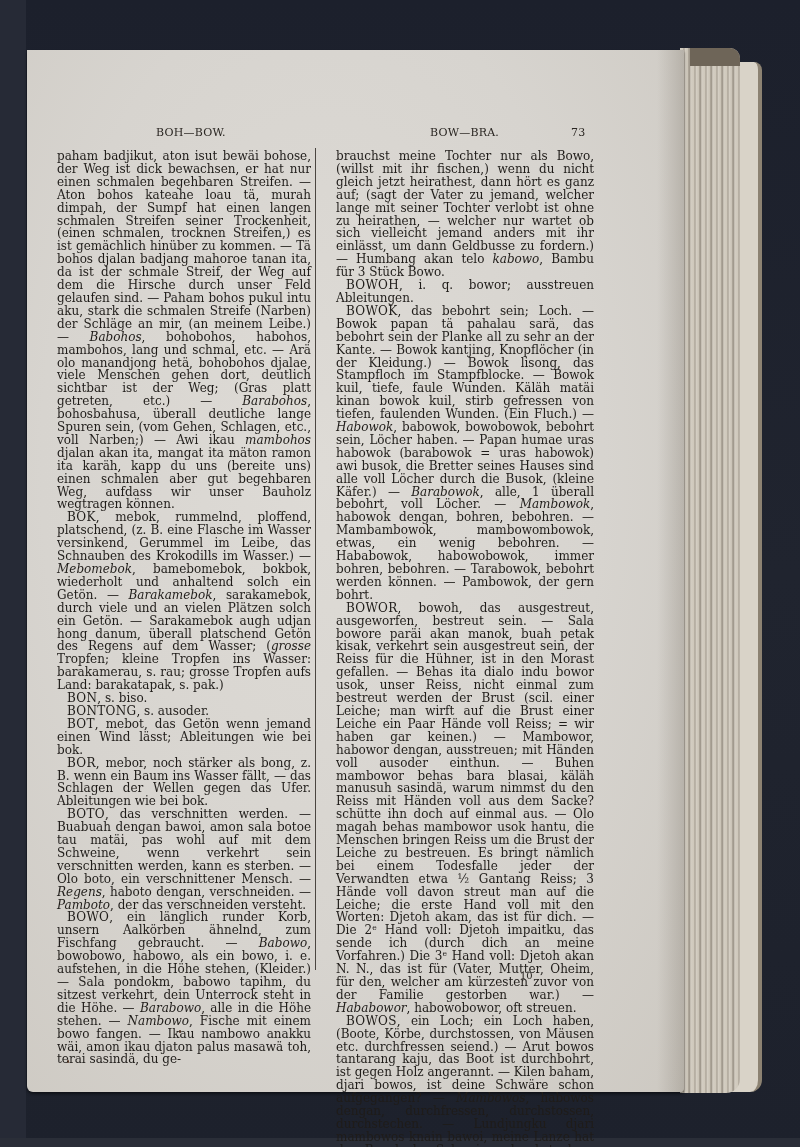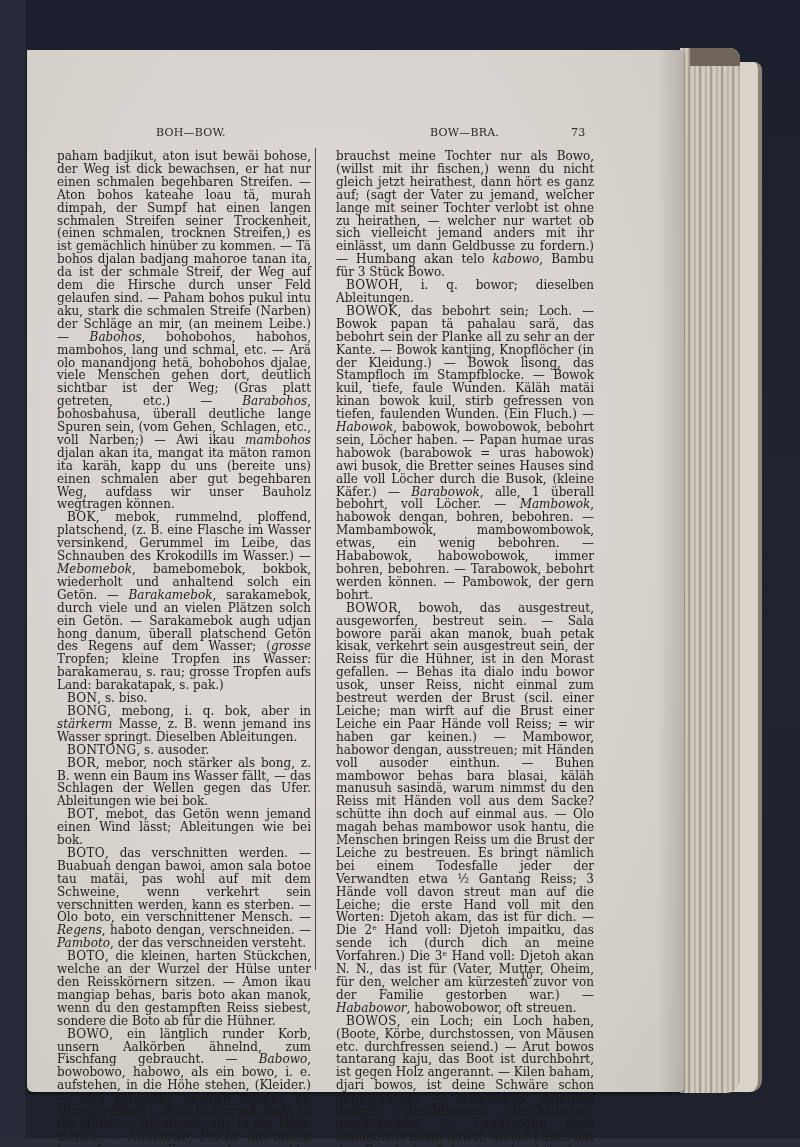--- a/index.html
+++ b/index.html
@@ -74,31 +74,29 @@
   <span class="hdr-center">BOW—BRA.</span>
   <span class="hdr-num">73</span>
 </div>
 
 <div class="divider"></div>
 
 <div class="column col-left" id="col-left">
     <p class="entry cont"><span>paham badjikut, aton isut bewäi bohose, der Weg ist dick bewachsen, er hat nur einen schmalen begehbaren Streifen. — Aton bohos kateahe loau tä, murah dimpah, der Sumpf hat einen langen schmalen Streifen seiner Trockenheit, (einen schmalen, trocknen Streifen,) es ist gemächlich hinüber zu kommen. — Tä bohos djalan badjang mahoroe tanan ita, da ist der schmale Streif, der Weg auf dem die Hirsche durch unser Feld gelaufen sind. — Paham bohos pukul intu aku, stark die schmalen Streife (Narben) der Schläge an mir, (an meinem Leibe.) — </span><i>Babohos</i><span>, bohobohos, habohos, mambohos, lang und schmal, etc. — Arä olo manandjong hetä, bohobohos djalae, viele Menschen gehen dort, deutlich sichtbar ist der Weg; (Gras platt getreten, etc.) — </span><i>Barabohos</i><span>, bohosbahusa, überall deutliche lange Spuren sein, (vom Gehen, Schlagen, etc., voll Narben;) — Awi ikau </span><i>mambohos</i><span> djalan akan ita, mangat ita mäton ramon ita karäh, kapp du uns (bereite uns) einen schmalen aber gut begehbaren Weg, aufdass wir unser Bauholz wegtragen können.</span></p>
     <p class="entry head"><span class="lemma">BOK</span><span>, mebok, rummelnd, ploffend, platschend, (z. B. eine Flasche im Wasser versinkend, Gerummel im Leibe, das Schnauben des Krokodills im Wasser.) — </span><i>Mebomebok</i><span>, bamebomebok, bokbok, wiederholt und anhaltend solch ein Getön. — </span><i>Barakamebok</i><span>, sarakamebok, durch viele und an vielen Plätzen solch ein Getön. — Sarakamebok augh udjan hong danum, überall platschend Getön des Regens auf dem Wasser; (</span><i>grosse</i><span> Tropfen; kleine Tropfen ins Wasser: barakamerau, s. rau; grosse Tropfen aufs Land: barakatapak, s. pak.)</span></p>
     <p class="entry head"><span class="lemma">BON</span><span>, s. biso.</span></p>
-    <p class="entry head"><span class="lemma">BONG</span><span>, mebong, i. q. bok, aber in </span><i>stärkerm</i><span> Masse, z. B. wenn jemand ins Wasser springt. Dieselben Ableitungen.</span></p>
     <p class="entry head"><span class="lemma">BONTONG</span><span>, s. ausoder.</span></p>
+    <p class="entry head"><span class="lemma">BOT</span><span>, mebot, das Getön wenn jemand einen Wind lässt; Ableitungen wie bei bok.</span></p>
     <p class="entry head"><span class="lemma">BOR</span><span>, mebor, noch stärker als bong, z. B. wenn ein Baum ins Wasser fällt, — das Schlagen der Wellen gegen das Ufer. Ableitungen wie bei bok.</span></p>
-    <p class="entry head"><span class="lemma">BOT</span><span>, mebot, das Getön wenn jemand einen Wind lässt; Ableitungen wie bei bok.</span></p>
     <p class="entry head"><span class="lemma">BOTO</span><span>, das verschnitten werden. — Buabuah dengan bawoi, amon sala botoe tau matäi, pas wohl auf mit dem Schweine, wenn verkehrt sein verschnitten werden, kann es sterben. — Olo boto, ein verschnittener Mensch. — </span><i>Regens</i><span>, haboto dengan, verschneiden. — </span><i>Pamboto</i><span>, der das verschneiden versteht.</span></p>
-    <p class="entry head"><span class="lemma">BOTO</span><span>, die kleinen, harten Stückchen, welche an der Wurzel der Hülse unter den Reisskörnern sitzen. — Amon ikau mangiap behas, baris boto akan manok, wenn du den gestampften Reiss siebest, sondere die Boto ab für die Hühner.</span></p>
     <p class="entry head"><span class="lemma">BOWO</span><span>, ein länglich runder Korb, unsern Aalkörben ähnelnd, zum Fischfang gebraucht. — </span><i>Babowo</i><span>, bowobowo, habowo, als ein bowo, i. e. aufstehen, in die Höhe stehen, (Kleider.) — Sala pondokm, babowo tapihm, du sitzest verkehrt, dein Unterrock steht in die Höhe. — </span><i>Barabowo</i><span>, alle in die Höhe stehen. — </span><i>Nambowo</i><span>, Fische mit einem bowo fangen. — Ikau nambowo anakku wäi, amon ikau djaton palus masawä toh, terai sasindä, du ge-</span></p>
   </div>
 <div class="column col-right" id="col-right">
     <p class="entry cont"><span>brauchst meine Tochter nur als Bowo, (willst mit ihr fischen,) wenn du nicht gleich jetzt heirathest, dann hört es ganz auf; (sagt der Vater zu jemand, welcher lange mit seiner Tochter verlobt ist ohne zu heirathen, — welcher nur wartet ob sich vielleicht jemand anders mit ihr einlässt, um dann Geldbusse zu fordern.) — Humbang akan telo </span><i>kabowo</i><span>, Bambu für 3 Stück Bowo.</span></p>
-    <p class="entry head"><span class="lemma">BOWOH</span><span>, i. q. bowor; dieselben Ableitungen.</span></p>
+    <p class="entry head"><span class="lemma">BOWOH</span><span>, i. q. bowor; ausstreuen Ableitungen.</span></p>
     <p class="entry head"><span class="lemma">BOWOK</span><span>, das bebohrt sein; Loch. — Bowok papan tä pahalau sarä, das bebohrt sein der Planke all zu sehr an der Kante. — Bowok kantjing, Knopflöcher (in der Kleidung.) — Bowok lisong, das Stampfloch im Stampfblocke. — Bowok kuil, tiefe, faule Wunden. Käläh matäi kinan bowok kuil, stirb gefressen von tiefen, faulenden Wunden. (Ein Fluch.) — </span><i>Habowok</i><span>, babowok, bowobowok, bebohrt sein, Löcher haben. — Papan humae uras habowok (barabowok = uras habowok) awi busok, die Bretter seines Hauses sind alle voll Löcher durch die Busok, (kleine Käfer.) — </span><i>Barabowok</i><span>, alle, 1 überall bebohrt, voll Löcher. — </span><i>Mambowok</i><span>, habowok dengan, bohren, bebohren. — Mambambowok, mambowombowok, etwas, ein wenig bebohren. — Hababowok, habowobowok, immer bohren, bebohren. — Tarabowok, bebohrt werden können. — Pambowok, der gern bohrt.</span></p>
     <p class="entry head"><span class="lemma">BOWOR</span><span>, bowoh, das ausgestreut, ausgeworfen, bestreut sein. — Sala bowore paräi akan manok, buah petak kisak, verkehrt sein ausgestreut sein, der Reiss für die Hühner, ist in den Morast gefallen. — Behas ita dialo indu bowor usok, unser Reiss, nicht einmal zum bestreut werden der Brust (scil. einer Leiche; man wirft auf die Brust einer Leiche ein Paar Hände voll Reiss; = wir haben gar keinen.) — Mambowor, habowor dengan, ausstreuen; mit Händen voll ausoder einthun. — Buhen mambowor behas bara blasai, käläh manusuh sasindä, warum nimmst du den Reiss mit Händen voll aus dem Sacke? schütte ihn doch auf einmal aus. — Olo magah behas mambowor usok hantu, die Menschen bringen Reiss um die Brust der Leiche zu bestreuen. Es bringt nämlich bei einem Todesfalle jeder der Verwandten etwa ½ Gantang Reiss; 3 Hände voll davon streut man auf die Leiche; die erste Hand voll mit den Worten: Djetoh akam, das ist für dich. — Die 2ᵉ Hand voll: Djetoh impaitku, das sende ich (durch dich an meine Vorfahren.) Die 3ᵉ Hand voll: Djetoh akan N. N., das ist für (Vater, Mutter, Oheim, für den, welcher am kürzesten zuvor von der Familie gestorben war.) — </span><i>Hababowor</i><span>, habowobowor, oft streuen.</span></p>
     <p class="entry head"><span class="lemma">BOWOS</span><span>, ein Loch; ein Loch haben, (Boote, Körbe, durchstossen, von Mäusen etc. durchfressen seiend.) — Arut bowos tantarang kaju, das Boot ist durchbohrt, ist gegen Holz angerannt. — Kilen baham, djari bowos, ist deine Schwäre schon aufgegangen? — </span><i>Mambowos</i><span>, habowos dengan, durchfressen, durchstossen, durchstechen. — Lundjungku djari mambowos knain bawoi, meine Lanze hat den Bauch des Schweines durchstochen. — </span><i>Hababowos</i><span>, habowobowos, oft, immer durchfressen, etc. — Kabowos, ein Loch. — </span><i>Pambowos</i><span>, der immer durchbohrt, etc. — Blawau pambowos talo, Ratten durchfressen alles.</span></p>
     <p class="entry head"><span class="lemma">BRAHAN</span><span>, s. blanga.</span></p>
     <p class="entry head"><span class="lemma">BRAKO</span><span>, s. barako.</span></p>
     <p class="entry head"><span class="lemma">BRANGAI</span><span>, s. barangai.</span></p>
     <p class="entry head"><span class="lemma">BRASIH</span><span>, sichtbar, s. rasih.</span></p>
   </div>
 
 <div class="sig">10</div>

